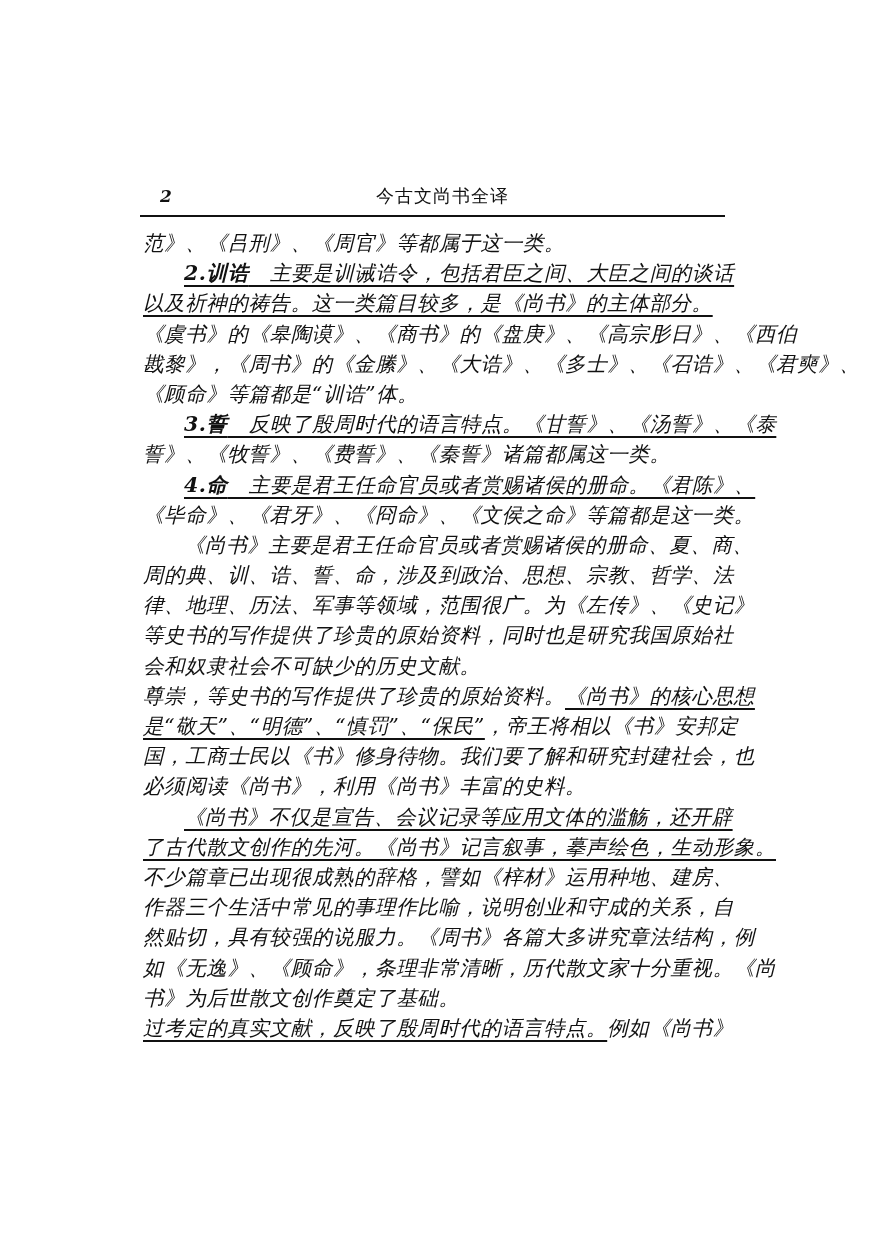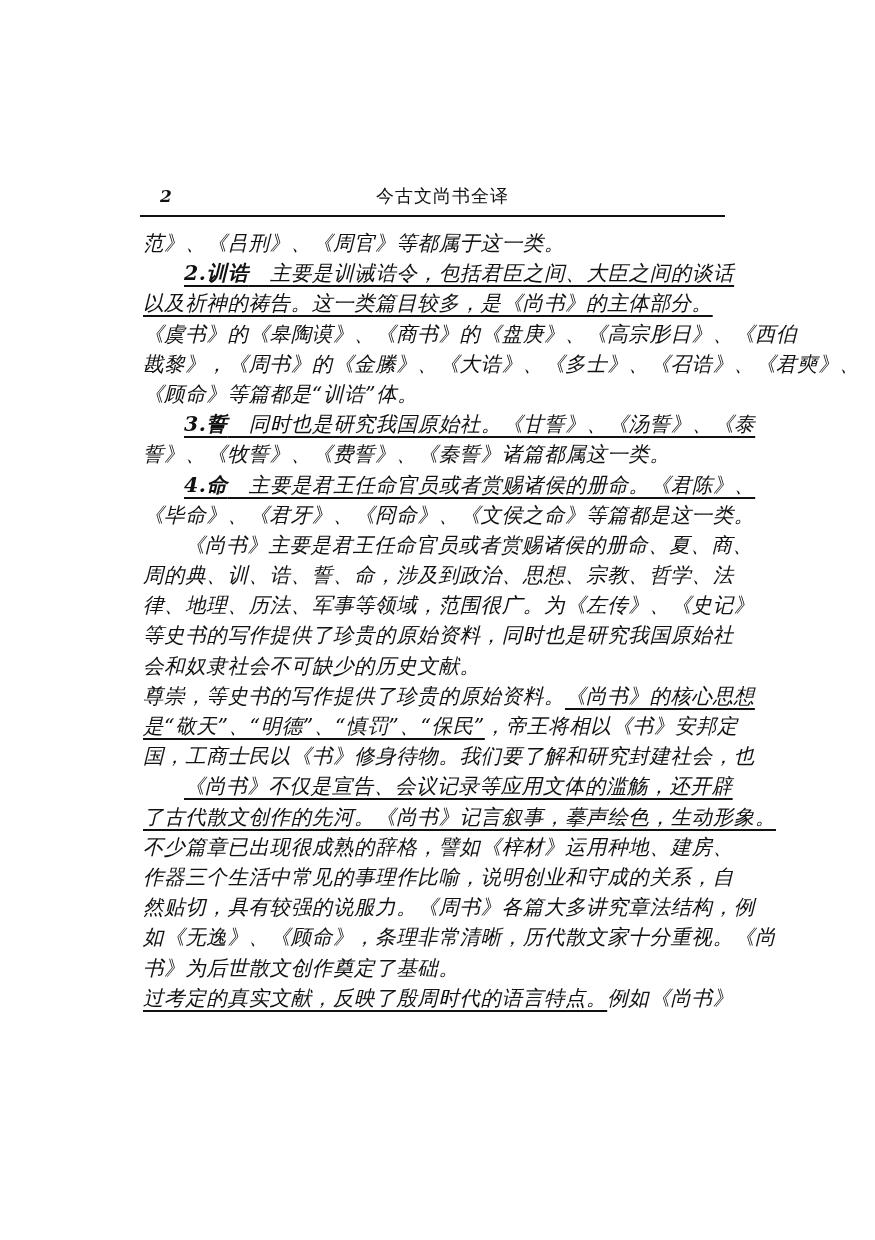--- a/index.html
+++ b/index.html
@@ -23,32 +23,33 @@
   <div class="header-rule"></div>
 </div>
 
 <div class="body-text">
   <div class="line"><span>范》、《吕刑》、《周官》等都属于这一类。</span></div>
   <div class="line indent"><span class="heading ul">2.训诰</span><span class="ul">　主要是训诫诰令，包括君臣之间、大臣之间的谈话</span></div>
   <div class="line"><span class="ul">以及祈神的祷告。这一类篇目较多，是《尚书》的主体部分。</span></div>
   <div class="line"><span>《虞书》的《皋陶谟》、《商书》的《盘庚》、《高宗肜日》、《西伯</span></div>
   <div class="line"><span>戡黎》，《周书》的《金縢》、《大诰》、《多士》、《召诰》、《君奭》、</span></div>
   <div class="line"><span>《顾命》等篇都是“训诰”体。</span></div>
-  <div class="line indent"><span class="heading ul">3.誓</span><span class="ul">　同时也是研究我国原始社。《甘誓》、《汤誓》、《泰</span></div>
+  <div class="line indent"><span class="heading ul">3.誓</span><span class="ul">　反映了殷周时代的语言特点。《甘誓》、《汤誓》、《泰</span></div>
   <div class="line"><span>誓》、《牧誓》、《费誓》、《秦誓》诸篇都属这一类。</span></div>
   <div class="line indent"><span class="heading ul">4.命</span><span class="ul">　主要是君王任命官员或者赏赐诸侯的册命。《君陈》、</span></div>
   <div class="line"><span>《毕命》、《君牙》、《冏命》、《文侯之命》等篇都是这一类。</span></div>
   <div class="line indent"><span>《尚书》主要是君王任命官员或者赏赐诸侯的册命、夏、商、</span></div>
   <div class="line"><span>周的典、训、诰、誓、命，涉及到政治、思想、宗教、哲学、法</span></div>
   <div class="line"><span>律、地理、历法、军事等领域，范围很广。为《左传》、《史记》</span></div>
   <div class="line"><span>等史书的写作提供了珍贵的原始资料，同时也是研究我国原始社</span></div>
   <div class="line"><span>会和奴隶社会不可缺少的历史文献。</span></div>
   <div class="line"><span>尊崇，等史书的写作提供了珍贵的原始资料。</span><span class="ul">《尚书》的核心思想</span></div>
   <div class="line"><span class="ul">是“敬天”、“明德”、“慎罚”、“保民”</span><span>，帝王将相以《书》安邦定</span></div>
   <div class="line"><span>国，工商士民以《书》修身待物。我们要了解和研究封建社会，也</span></div>
+  <div class="line"><span>必须阅读《尚书》，利用《尚书》丰富的史料。</span></div>
   <div class="line indent"><span class="ul">《尚书》不仅是宣告、会议记录等应用文体的滥觞，还开辟</span></div>
   <div class="line"><span class="ul">了古代散文创作的先河。《尚书》记言叙事，摹声绘色，生动形象。</span></div>
   <div class="line"><span>不少篇章已出现很成熟的辞格，譬如《梓材》运用种地、建房、</span></div>
   <div class="line"><span>作器三个生活中常见的事理作比喻，说明创业和守成的关系，自</span></div>
   <div class="line"><span>然贴切，具有较强的说服力。《周书》各篇大多讲究章法结构，例</span></div>
   <div class="line"><span>如《无逸》、《顾命》，条理非常清晰，历代散文家十分重视。《尚</span></div>
   <div class="line"><span>书》为后世散文创作奠定了基础。</span></div>
   <div class="line"><span class="ul">过考定的真实文献，反映了殷周时代的语言特点。</span><span>例如《尚书》</span></div>
 </div>
 

